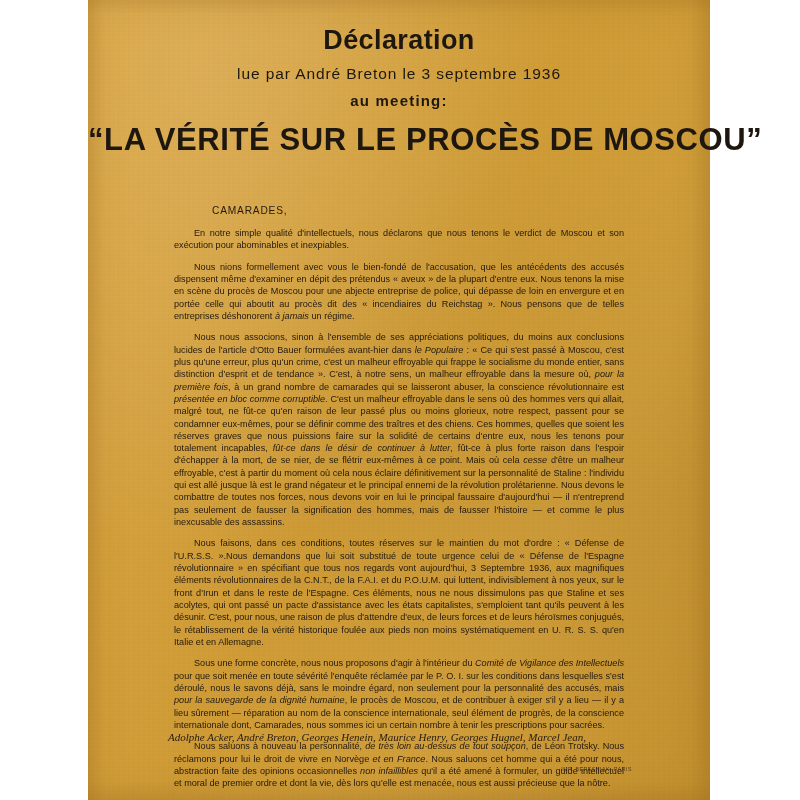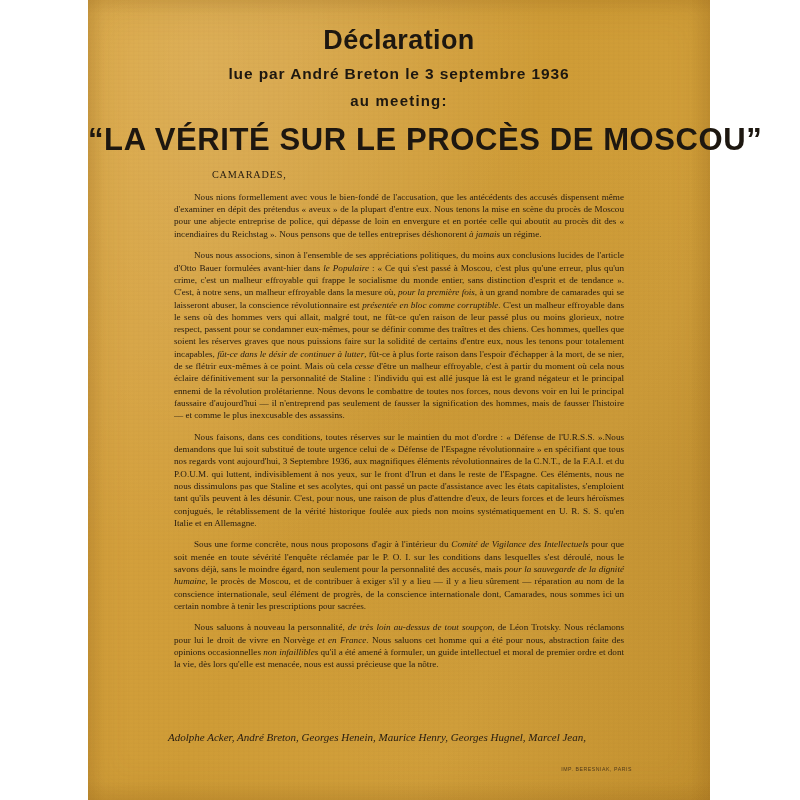--- a/index.html
+++ b/index.html
@@ -65,21 +65,21 @@
     color: #1d1710;
   }
   .title-main {
     font-size: 27px;
     font-weight: bold;
     letter-spacing: 0.4px;
     line-height: 1.1;
   }
   .title-sub1 {
     font-size: 15.5px;
-    font-weight: bold;
+    font-weight: normal;
     letter-spacing: 0.9px;
     margin-top: 9px;
   }
   .title-sub2 {
     font-size: 15px;
     font-weight: bold;
     letter-spacing: 1.2px;
     margin-top: 9px;
     text-align: center;
   }
@@ -88,23 +88,23 @@
     font-weight: bold;
     letter-spacing: 0.6px;
     margin-top: 13px;
     white-space: nowrap;
   }
 
   
   .body-block {
     position: absolute;
     left: 86px;
-    top: 168px;
+    top: 204px;
     width: 450px;
-    font-family: Liberation Serif, serif;
+    font-family: Liberation Sans, sans-serif;
     font-size: 9.15px;
     line-height: 1.345;
     text-align: justify;
     color: #241a10;
   }
   .salutation {
     font-variant: small-caps;
     letter-spacing: 0.8px;
     font-size: 10.2px;
     margin-left: 38px;
@@ -156,20 +156,21 @@
       <div class="masthead">
         <div class="title-main">Déclaration</div>
         <div class="title-sub1">lue par André Breton le 3 septembre 1936</div>
         <div class="title-sub2">au meeting:</div>
         <div class="title-quote">“LA VÉRITÉ SUR LE PROCÈS DE MOSCOU”</div>
       </div>
 
       <div class="body-block">
         <div class="salutation">CAMARADES,</div>
 
+        <p class="para">En notre simple qualité d'intellectuels, nous déclarons que nous tenons le verdict de Moscou et son exécution pour abominables et inexpiables.</p>
         <p class="para">Nous nions formellement avec vous le bien-fondé de l'accusation, que les antécédents des accusés dispensent même d'examiner en dépit des prétendus « aveux » de la plupart d'entre eux. Nous tenons la mise en scène du procès de Moscou pour une abjecte entreprise de police, qui dépasse de loin en envergure et en portée celle qui aboutit au procès dit des « incendiaires du Reichstag ». Nous pensons que de telles entreprises déshonorent <i>à jamais</i> un régime.</p>
         <p class="para">Nous nous associons, sinon à l'ensemble de ses appréciations politiques, du moins aux conclusions lucides de l'article d'Otto Bauer formulées avant-hier dans <i>le Populaire</i> : « Ce qui s'est passé à Moscou, c'est plus qu'une erreur, plus qu'un crime, c'est un malheur effroyable qui frappe le socialisme du monde entier, sans distinction d'esprit et de tendance ». C'est, à notre sens, un malheur effroyable dans la mesure où, <i>pour la première fois</i>, à un grand nombre de camarades qui se laisseront abuser, la conscience révolutionnaire est <i>présentée en bloc comme corruptible</i>. C'est un malheur effroyable dans le sens où des hommes vers qui allait, malgré tout, ne fût-ce qu'en raison de leur passé plus ou moins glorieux, notre respect, passent pour se condamner eux-mêmes, pour se définir comme des traîtres et des chiens. Ces hommes, quelles que soient les réserves graves que nous puissions faire sur la solidité de certains d'entre eux, nous les tenons pour totalement incapables, <i>fût-ce dans le désir de continuer à lutter</i>, fût-ce à plus forte raison dans l'espoir d'échapper à la mort, de se nier, de se flétrir eux-mêmes à ce point. Mais où cela <i>cesse</i> d'être un malheur effroyable, c'est à partir du moment où cela nous éclaire définitivement sur la personnalité de Staline : l'individu qui est allé jusque là est le grand négateur et le principal ennemi de la révolution prolétarienne. Nous devons le combattre de toutes nos forces, nous devons voir en lui le principal faussaire d'aujourd'hui — il n'entreprend pas seulement de fausser la signification des hommes, mais de fausser l'histoire — et comme le plus inexcusable des assassins.</p>
         <p class="para">Nous faisons, dans ces conditions, toutes réserves sur le maintien du mot d'ordre : « Défense de l'U.R.S.S. ».Nous demandons que lui soit substitué de toute urgence celui de « Défense de l'Espagne révolutionnaire » en spécifiant que tous nos regards vont aujourd'hui, 3 Septembre 1936, aux magnifiques éléments révolutionnaires de la C.N.T., de la F.A.I. et du P.O.U.M. qui luttent, indivisiblement à nos yeux, sur le front d'Irun et dans le reste de l'Espagne. Ces éléments, nous ne nous dissimulons pas que Staline et ses acolytes, qui ont passé un pacte d'assistance avec les états capitalistes, s'emploient tant qu'ils peuvent à les désunir. C'est, pour nous, une raison de plus d'attendre d'eux, de leurs forces et de leurs héroïsmes conjugués, le rétablissement de la vérité historique foulée aux pieds non moins systématiquement en U. R. S. S. qu'en Italie et en Allemagne.</p>
         <p class="para">Sous une forme concrète, nous nous proposons d'agir à l'intérieur du <i>Comité de Vigilance des Intellectuels</i> pour que soit menée en toute sévérité l'enquête réclamée par le P. O. I. sur les conditions dans lesquelles s'est déroulé, nous le savons déjà, sans le moindre égard, non seulement pour la personnalité des accusés, mais <i>pour la sauvegarde de la dignité humaine</i>, le procès de Moscou, et de contribuer à exiger s'il y a lieu — il y a lieu sûrement — réparation au nom de la conscience internationale, seul élément de progrès, de la conscience internationale dont, Camarades, nous sommes ici un certain nombre à tenir les prescriptions pour sacrées.</p>
         <p class="para">Nous saluons à nouveau la personnalité, <i>de très loin au-dessus de tout soupçon</i>, de Léon Trotsky. Nous réclamons pour lui le droit de vivre en Norvège <i>et en France</i>. Nous saluons cet homme qui a été pour nous, abstraction faite des opinions occasionnelles <i>non infaillibles</i> qu'il a été amené à formuler, un guide intellectuel et moral de premier ordre et dont la vie, dès lors qu'elle est menacée, nous est aussi précieuse que la nôtre.</p>
       </div>
 
       <div class="signatories">
         <div>Adolphe Acker, André Breton, Georges Henein, Maurice Henry, Georges Hugnel,  Marcel Jean,</div>
       </div>

